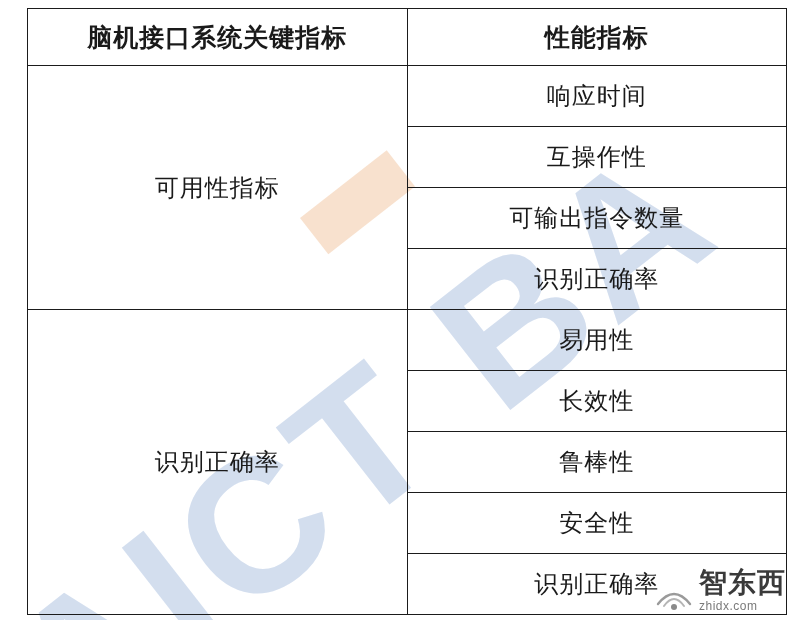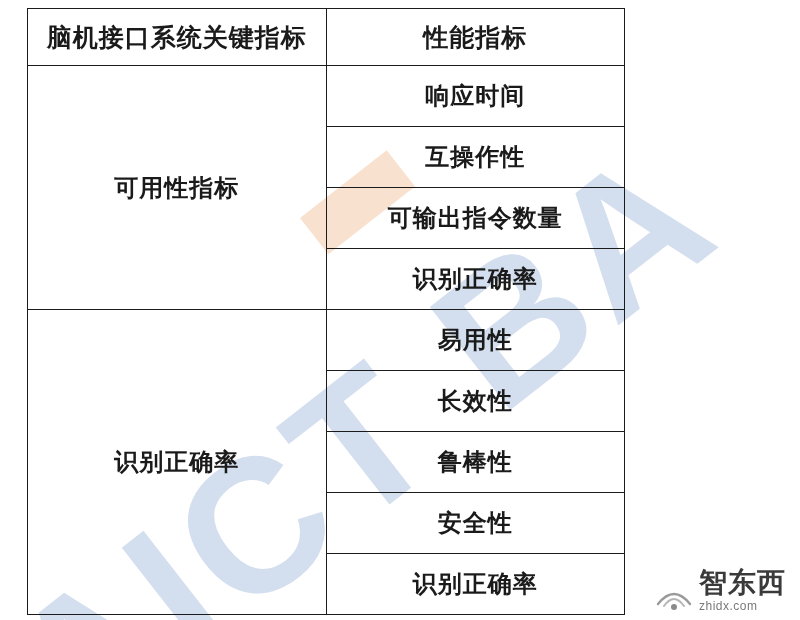--- a/index.html
+++ b/index.html
@@ -56,31 +56,31 @@
   .table-wrap {
     position: absolute;
     left: 27px;
     top: 8px;
     width: 746px;
     height: 600px;
     z-index: 2;
   }
   table.metrics {
     border-collapse: collapse;
-    width: 598px;
+    width: 760px;
     height: 600px;
     background: transparent;
   }
   table.metrics td,
   table.metrics th {
     border: 1px solid #1b1b1b;
     text-align: center;
     vertical-align: middle;
     color: #1a1a1a;
-    font-weight: bold;
+    font-weight: normal;
     padding: 0;
   }
   table.metrics thead th {
     height: 56px;
     font-size: 25px;
     font-weight: bold;
     letter-spacing: 1px;
   }
   table.metrics tbody td {
     height: 60px;

